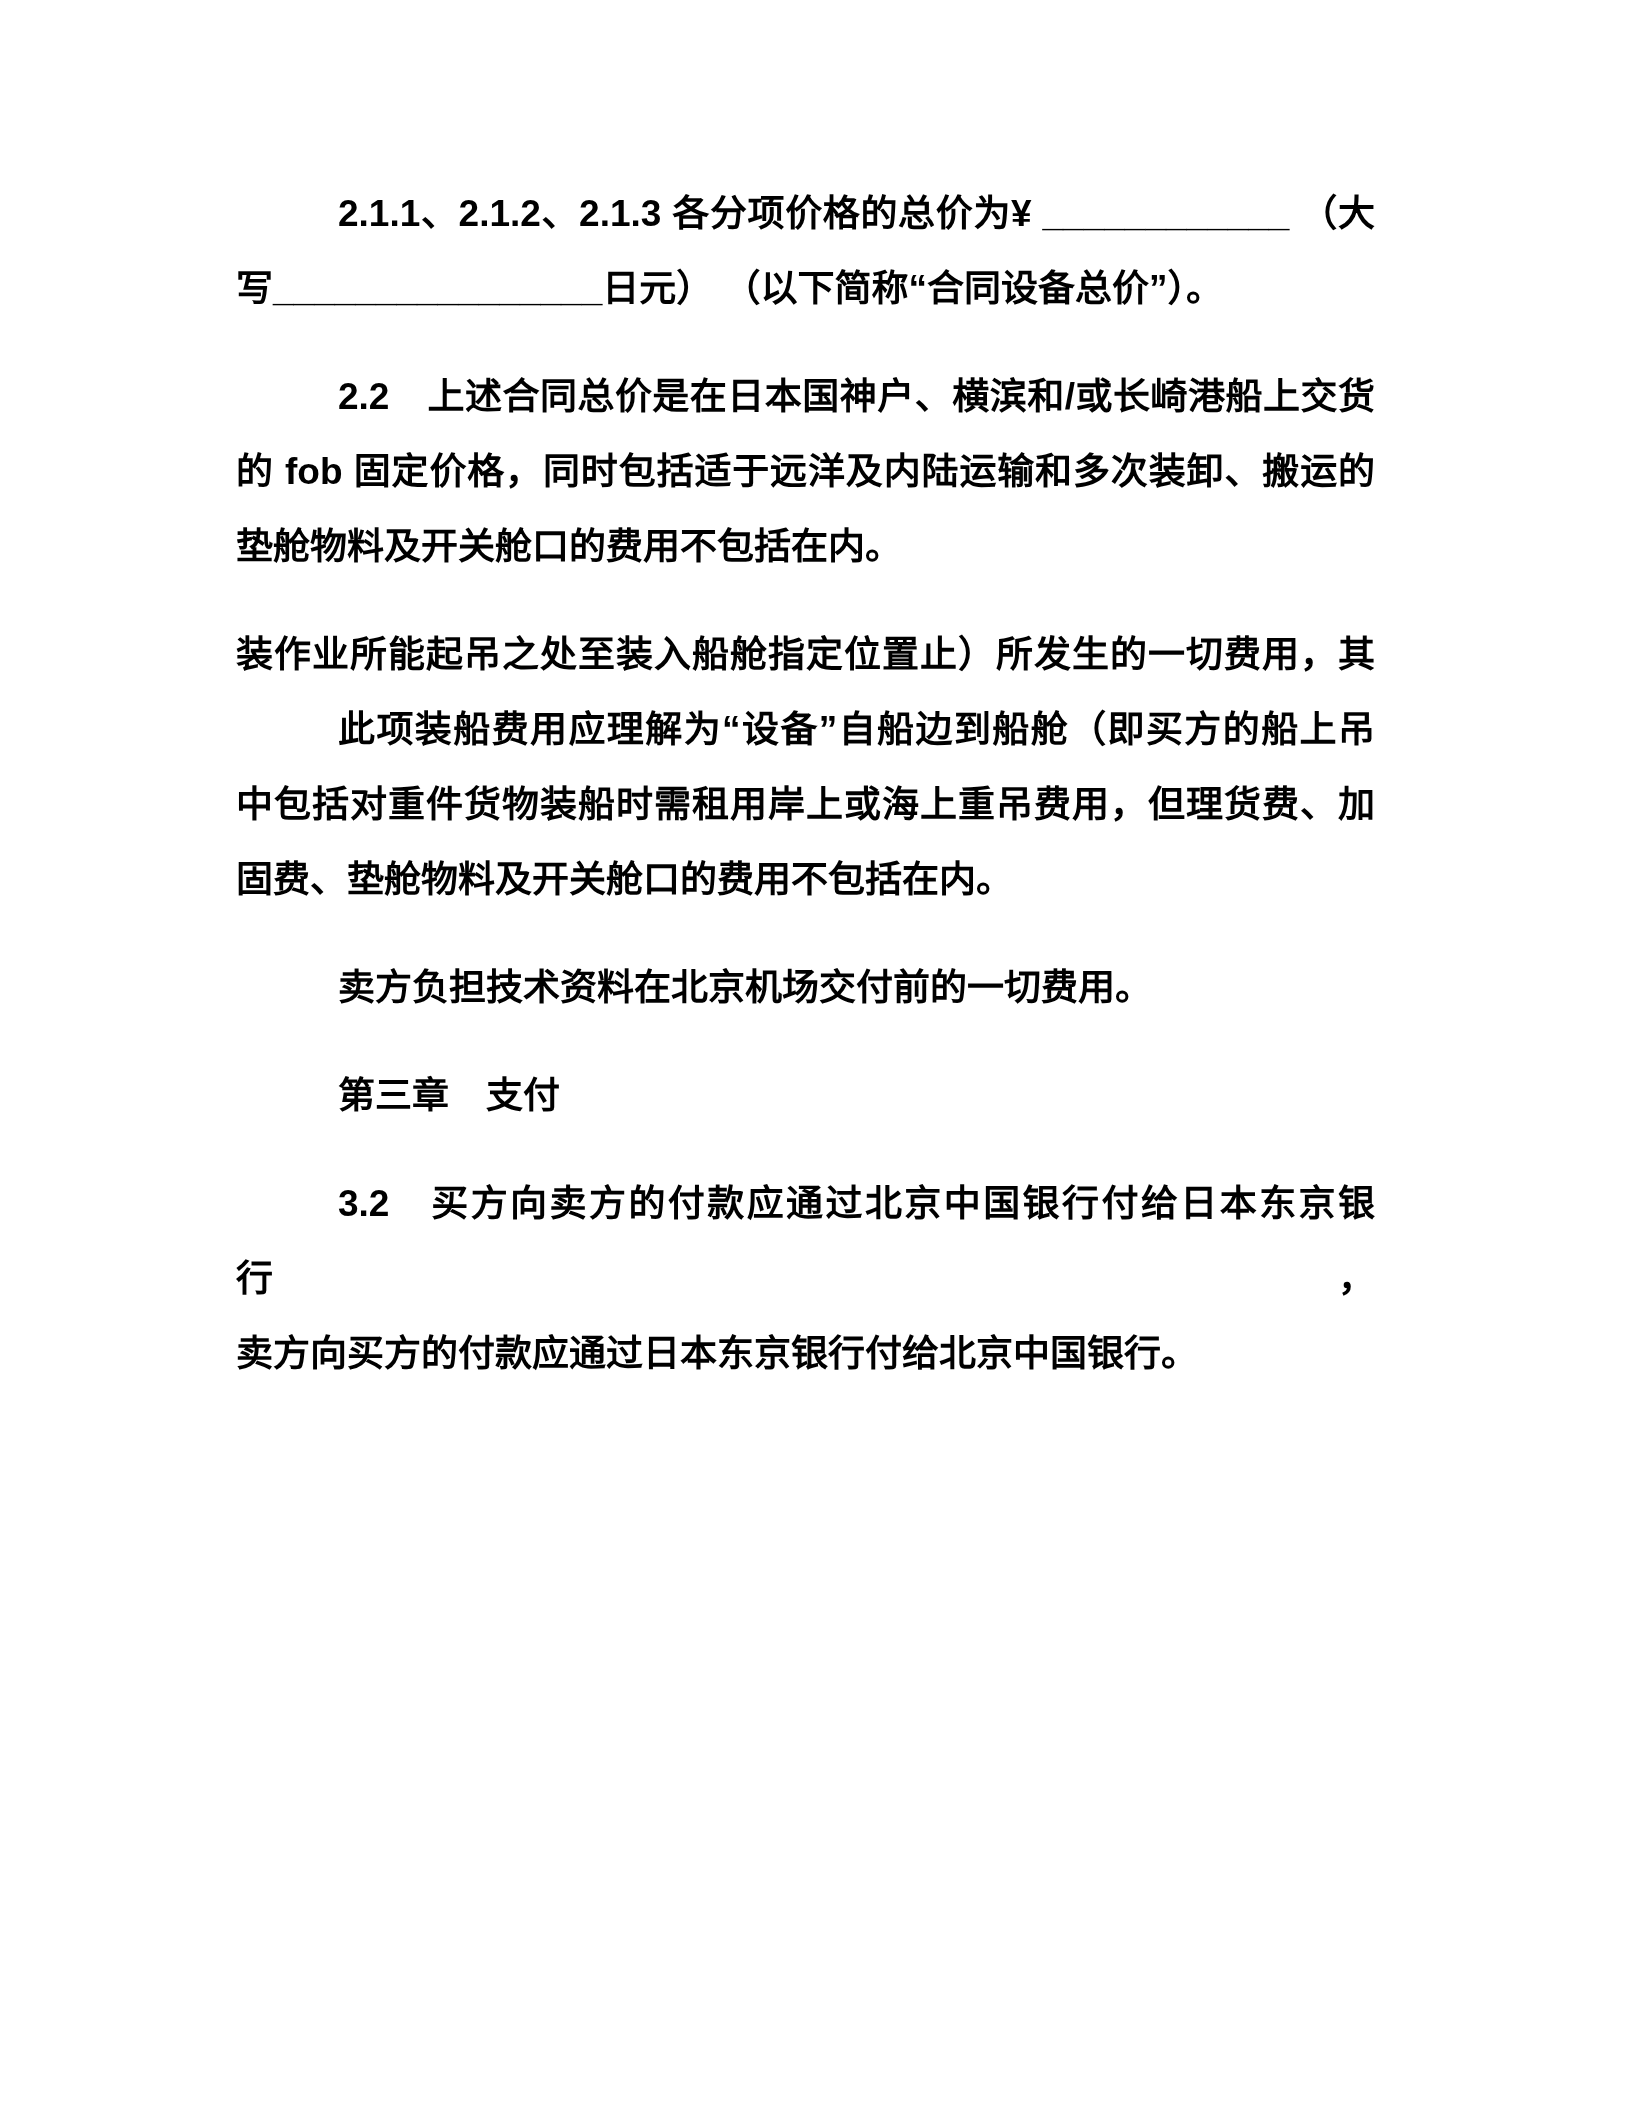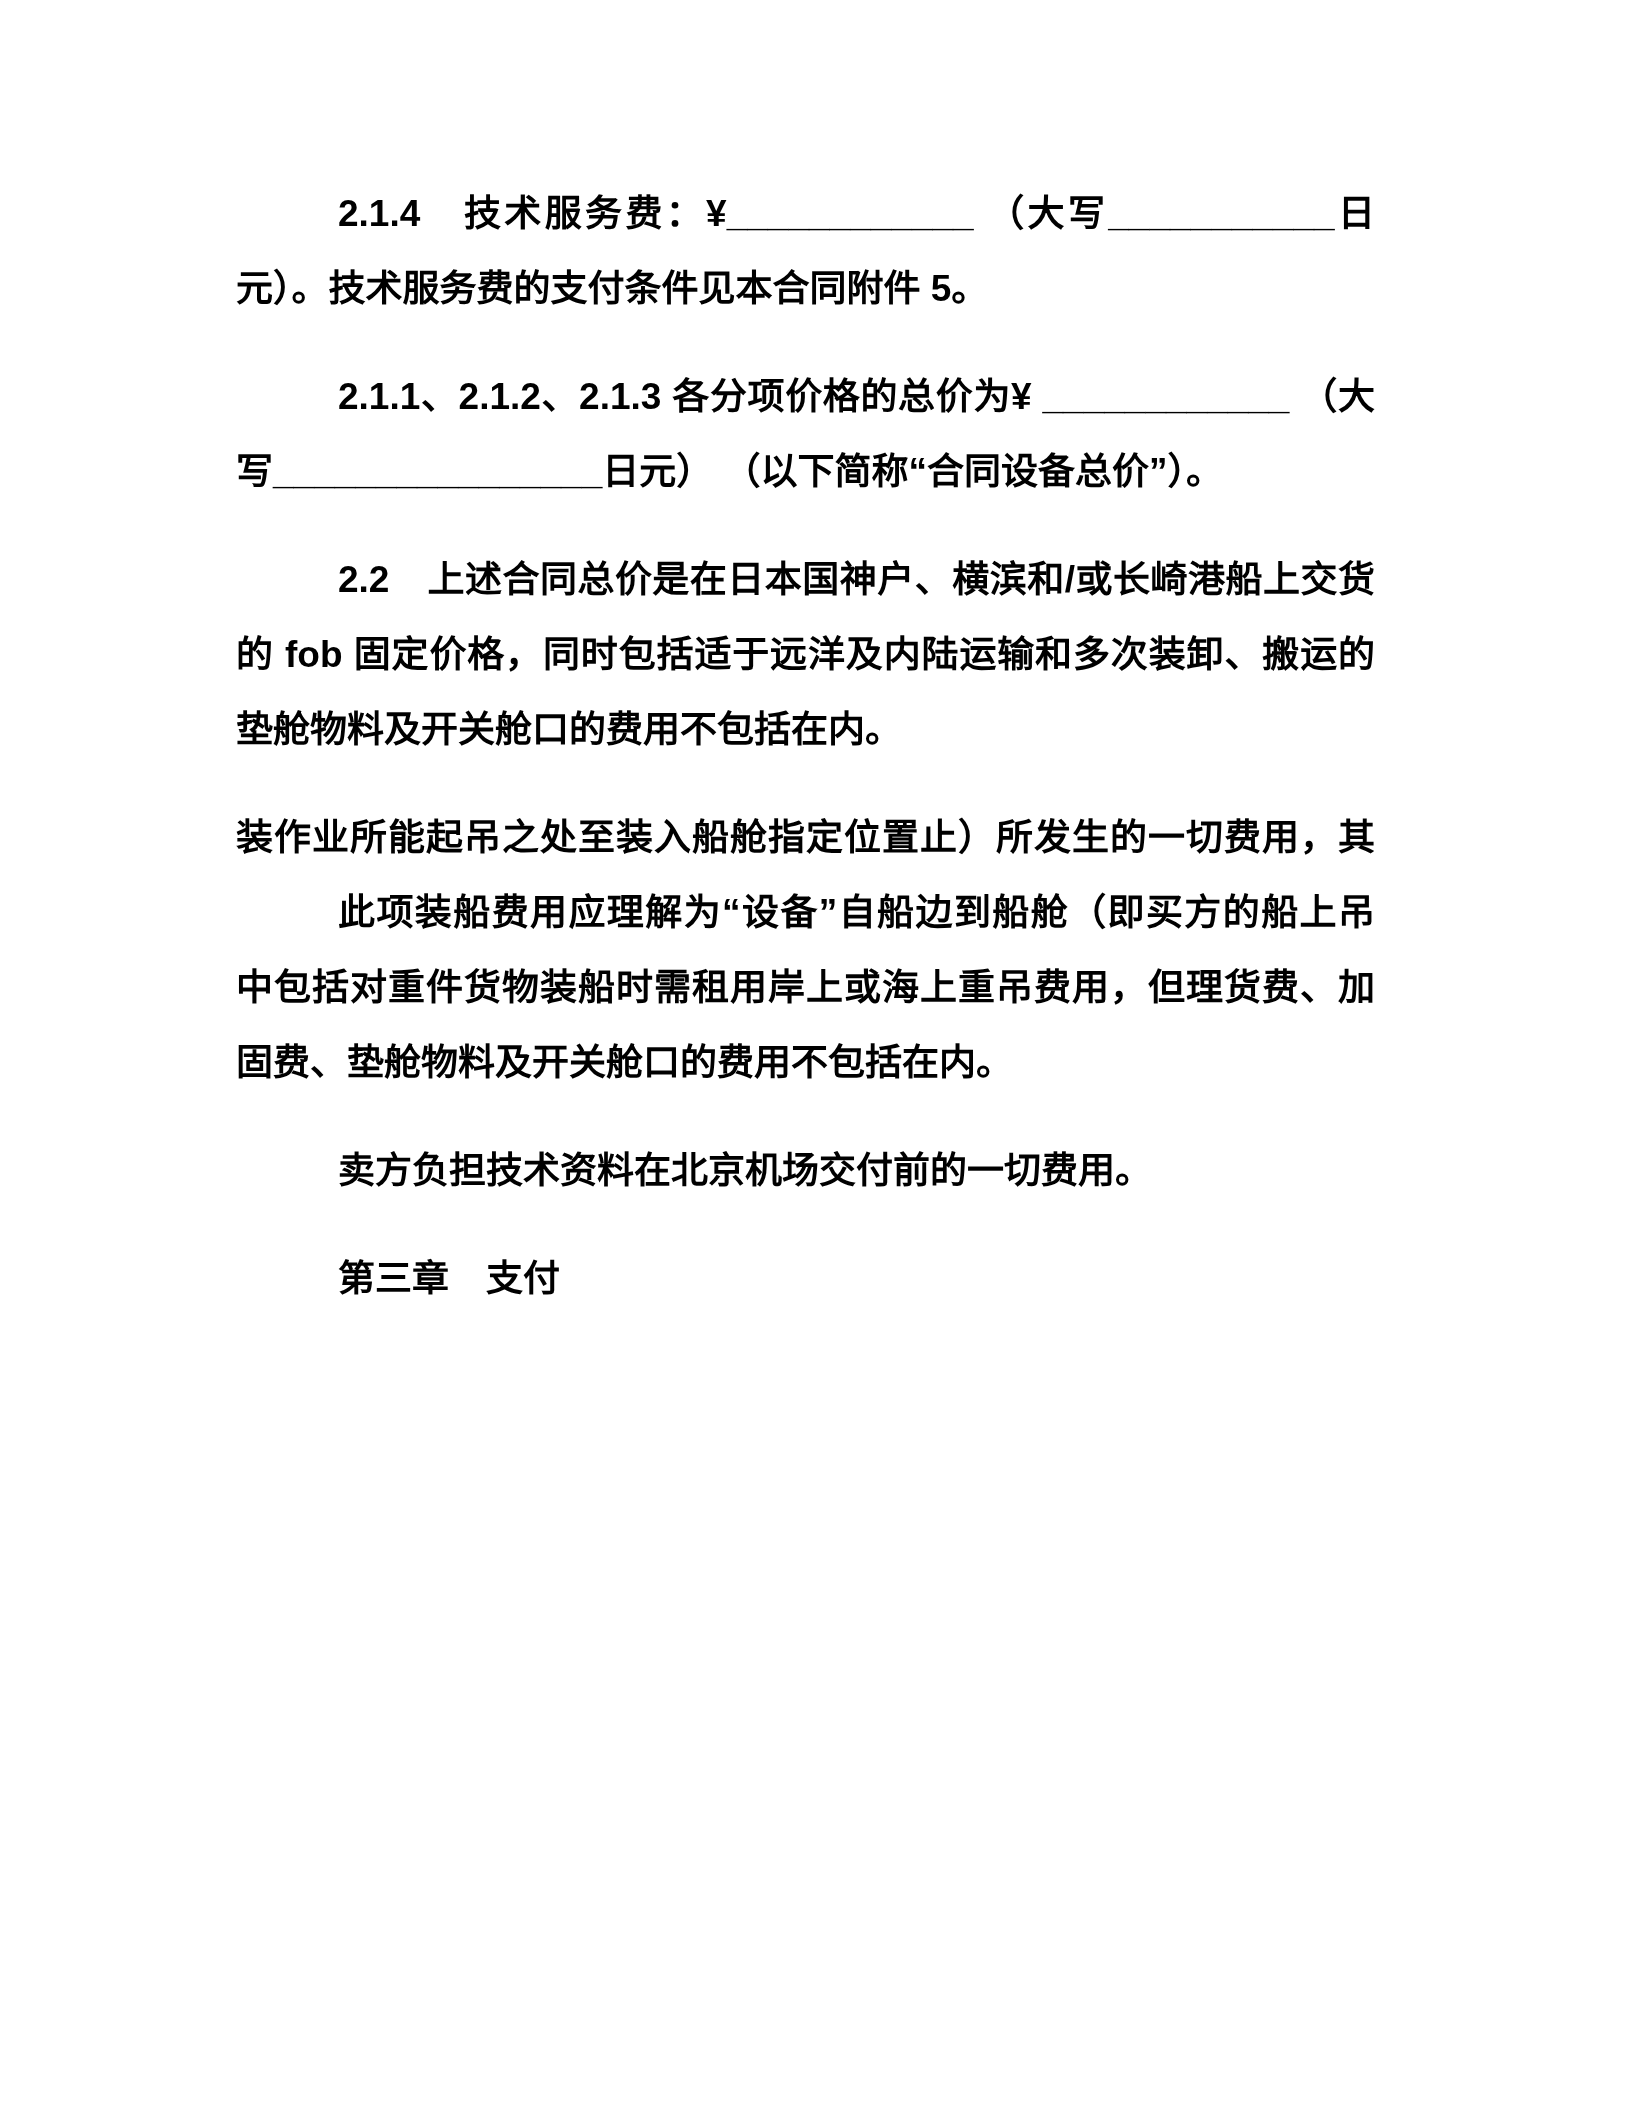--- a/index.html
+++ b/index.html
@@ -39,38 +39,38 @@
   .line.last {
     text-align-last: left;
   }
 </style>
 </head>
 <body>
 
 <main class="page">
   <section class="doc" id="doc">
       <div class="para">
-        <div class="line first">2.1.4　技术服务费：¥____________ （大写___________日</div>
-        <div class="line last">元）。技术服务费的支付条件见本合同附件 5。</div>
-      </div>
-      <div class="para">
         <div class="line first">2.1.1、2.1.2、2.1.3 各分项价格的总价为¥ ____________ （大</div>
         <div class="line last">写________________日元） （以下简称“合同设备总价”）。</div>
       </div>
       <div class="para">
         <div class="line first">2.2　上述合同总价是在日本国神户、横滨和/或长崎港船上交货</div>
         <div class="line">的 fob 固定价格，同时包括适于远洋及内陆运输和多次装卸、搬运的</div>
         <div class="line last">垫舱物料及开关舱口的费用不包括在内。</div>
       </div>
       <div class="para">
         <div class="line">装作业所能起吊之处至装入船舱指定位置止）所发生的一切费用，其</div>
         <div class="line first">此项装船费用应理解为“设备”自船边到船舱（即买方的船上吊</div>
         <div class="line">中包括对重件货物装船时需租用岸上或海上重吊费用，但理货费、加</div>
         <div class="line last">固费、垫舱物料及开关舱口的费用不包括在内。</div>
       </div>
       <div class="para">
         <div class="line first last">卖方负担技术资料在北京机场交付前的一切费用。</div>
       </div>
       <div class="para">
         <div class="line first last">第三章　支付</div>
       </div>
+      <div class="para">
+        <div class="line first">3.2　买方向卖方的付款应通过北京中国银行付给日本东京银行，</div>
+        <div class="line last">卖方向买方的付款应通过日本东京银行付给北京中国银行。</div>
+      </div>
     </section>
 </main>
 
 </body></html>

